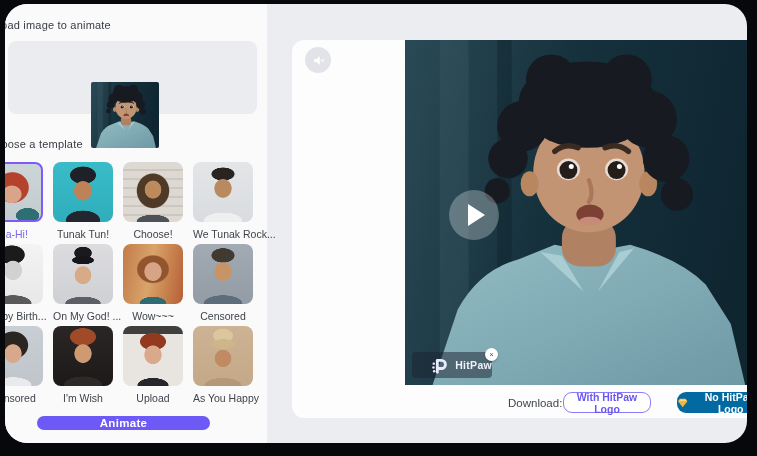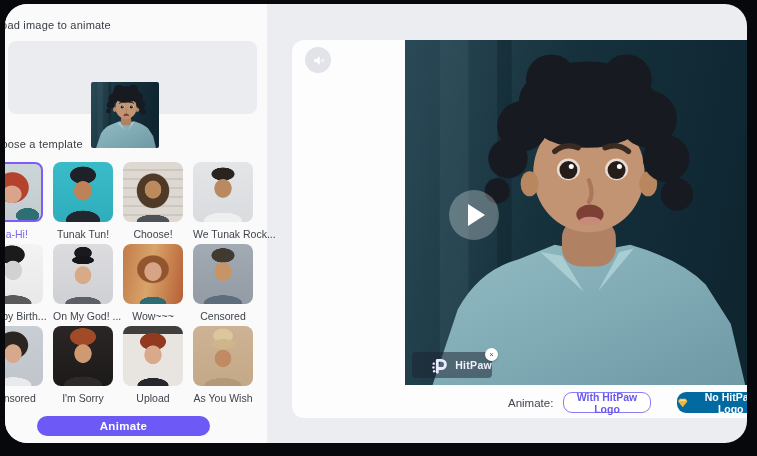--- a/index.html
+++ b/index.html
@@ -37,21 +37,21 @@
   .t4{background:radial-gradient(ellipse 52% 22% at 50% 98%,#eef0ef 60%,transparent 63%),radial-gradient(ellipse 25% 27% at 50% 44%,#b9895f 55%,transparent 60%),radial-gradient(ellipse 32% 18% at 50% 20%,#29241f 58%,transparent 62%),linear-gradient(180deg,#e3e5e7,#d9dcdf);}
   .t5{background:radial-gradient(ellipse 50% 22% at 50% 99%,#5a5a5a 60%,transparent 63%),radial-gradient(ellipse 26% 28% at 50% 44%,#d2d2d2 55%,transparent 60%),radial-gradient(ellipse 36% 26% at 48% 18%,#1b1b1b 58%,transparent 62%),linear-gradient(180deg,#f3f3f3,#e8e8e8);}
   .t6{background:radial-gradient(ellipse 48% 18% at 50% 99%,#5c6066 60%,transparent 63%),radial-gradient(ellipse 24% 26% at 50% 52%,#d8ab88 55%,transparent 60%),radial-gradient(ellipse 30% 11% at 50% 27%,#16161a 58%,transparent 64%),radial-gradient(ellipse 24% 17% at 50% 15%,#1a1a1e 58%,transparent 64%),linear-gradient(180deg,#dcdcdf,#cfd0d4);}
   .t7{background:radial-gradient(ellipse 36% 18% at 50% 99%,#2f6b72 60%,transparent 63%),radial-gradient(ellipse 25% 27% at 50% 46%,#d8a486 55%,transparent 60%),radial-gradient(ellipse 46% 40% at 50% 42%,#92552e 55%,transparent 60%),linear-gradient(100deg,#c27b4a,#d9a46a 45%,#b65f35);}
   .t8{background:radial-gradient(ellipse 52% 22% at 50% 99%,#5d6d7c 60%,transparent 63%),radial-gradient(ellipse 25% 27% at 50% 46%,#c79468 55%,transparent 60%),radial-gradient(ellipse 32% 20% at 50% 19%,#413a31 58%,transparent 62%),linear-gradient(180deg,#a2abb3,#939ca5);}
   .t9{background:radial-gradient(ellipse 50% 22% at 50% 99%,#e9eaeb 60%,transparent 63%),radial-gradient(ellipse 25% 27% at 50% 46%,#d8a88c 55%,transparent 60%),radial-gradient(ellipse 42% 38% at 50% 32%,#2a2521 58%,transparent 62%),linear-gradient(180deg,#c9ced4,#bfc5cb);}
   .t10{background:radial-gradient(ellipse 52% 24% at 50% 99%,#2e2a28 60%,transparent 63%),radial-gradient(ellipse 25% 27% at 50% 46%,#cf9a72 55%,transparent 60%),radial-gradient(ellipse 36% 24% at 50% 18%,#a14a28 58%,transparent 62%),linear-gradient(180deg,#2a2625,#1c1a19);}
   .t11{background:radial-gradient(ellipse 42% 20% at 50% 99%,#26272c 60%,transparent 63%),radial-gradient(ellipse 25% 27% at 50% 48%,#daa88a 55%,transparent 60%),radial-gradient(ellipse 36% 24% at 50% 26%,#93391f 58%,transparent 62%),linear-gradient(180deg,#403f3d 0 14%,#e8e4df 14%);}
   .t12{background:radial-gradient(ellipse 50% 20% at 50% 99%,#b59877 60%,transparent 63%),radial-gradient(ellipse 24% 25% at 50% 54%,#c08a63 55%,transparent 60%),radial-gradient(ellipse 34% 13% at 50% 30%,#cfb58b 58%,transparent 64%),radial-gradient(ellipse 27% 19% at 50% 16%,#dcc69e 58%,transparent 64%),linear-gradient(180deg,#cdb394,#c3a987);}
 
-  .animate-btn { position:absolute; left:32px; top:412px; width:173px; height:20px;
+  .animate-btn { position:absolute; left:32px; top:412px; width:173px; height:14px;
                  border:none; border-radius:11px; background:#6c59f6; color:#fff;
                  font-family:"Liberation Sans",sans-serif;
                  font-size:11.5px; font-weight:bold; letter-spacing:.3px; cursor:pointer; }
 
   
   .card { position:absolute; left:287px; top:36px; width:470px; height:378px;
           background:#fdfdfe; border-radius:12px; }
   .mute-btn { position:absolute; left:13px; top:7px; width:26px; height:26px;
               border-radius:50%; background:#e2e3e8; display:flex; align-items:center;
               justify-content:center; cursor:pointer; }
@@ -193,29 +193,29 @@
         <div class="tpl-cell">
           <div class="tpl-img t8"></div>
           <div class="tpl-label">Censored</div>
         </div>
         <div class="tpl-cell">
           <div class="tpl-img t9"></div>
           <div class="tpl-label">Censored</div>
         </div>
         <div class="tpl-cell">
           <div class="tpl-img t10"></div>
-          <div class="tpl-label">I'm Sorry</div>
+          <div class="tpl-label">I'm Wish</div>
         </div>
         <div class="tpl-cell">
           <div class="tpl-img t11"></div>
           <div class="tpl-label">Upload</div>
         </div>
         <div class="tpl-cell">
           <div class="tpl-img t12"></div>
-          <div class="tpl-label">As You Wish</div>
+          <div class="tpl-label">As You Happy</div>
         </div>
       </div>
 
       <button class="animate-btn">Animate</button>
     </div>
 
     <div class="card">
       <div class="mute-btn">
         <svg width="15" height="15">
             <use href="#mute-icon"></use>
@@ -230,21 +230,21 @@
           <svg width="14" height="14">
               <use href="#hitpaw-logo"></use>
             </svg>
           <span class="wm-text">HitPaw</span>
         </div>
         <div class="wm-close">×</div>
       </div>
 
       <div class="play-btn"></div>
 
-      <div class="dl-label">Animate:</div>
+      <div class="dl-label">Download:</div>
       <button class="pill pill-outline">
         <span>With HitPaw Logo</span>
       </button>
       <button class="pill pill-filled">
         <svg width="12" height="10">
             <use href="#gem-icon"></use>
           </svg>
         <span>No HitPaw Logo</span>
       </button>
     </div>

